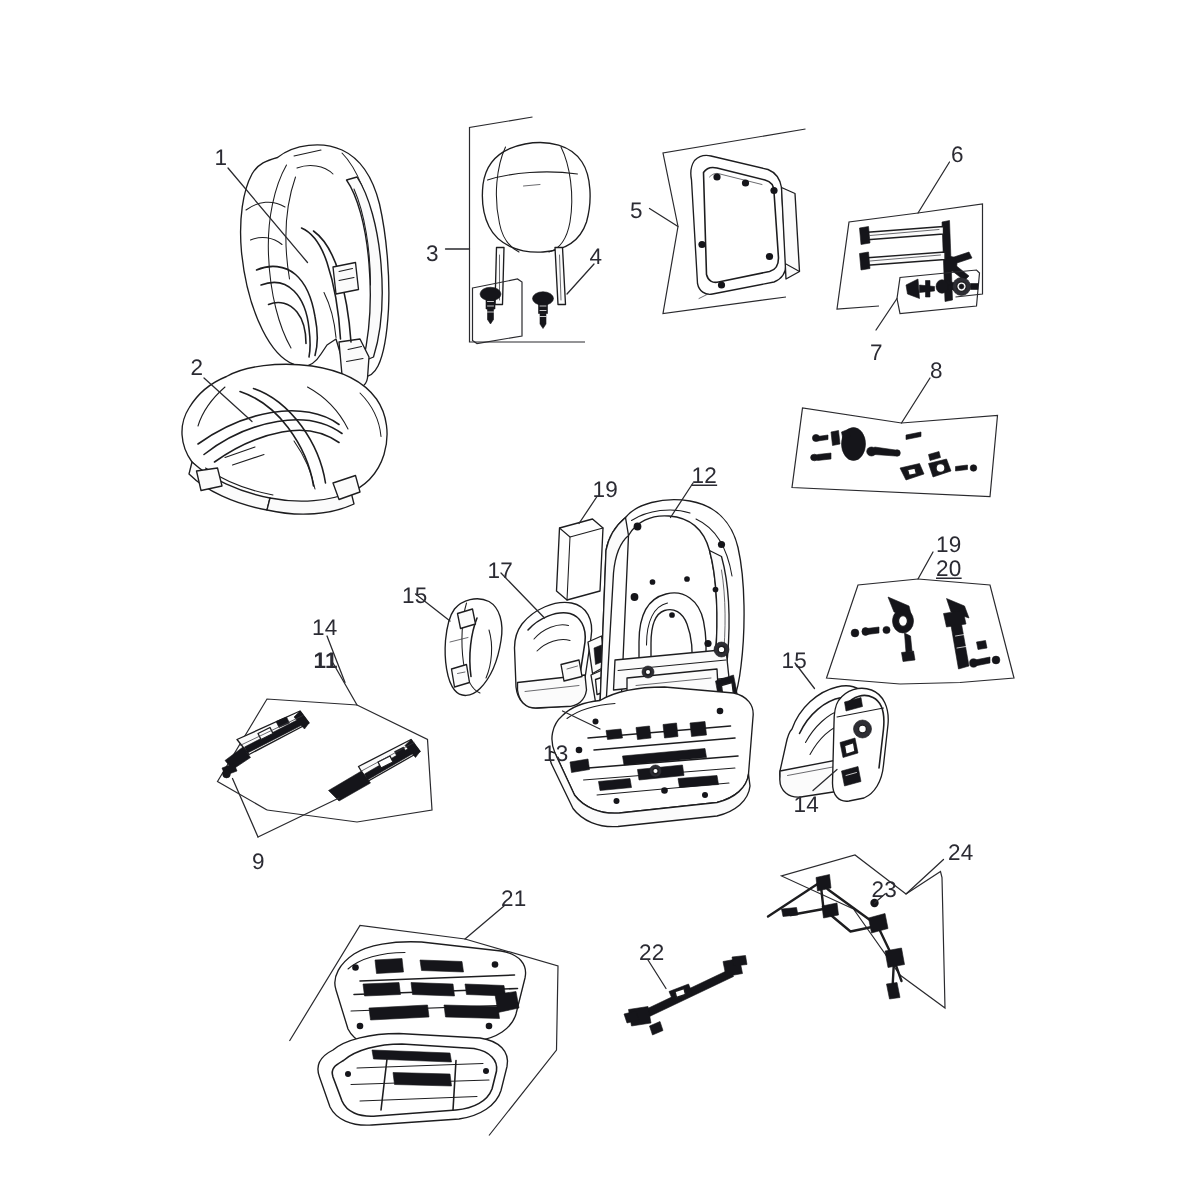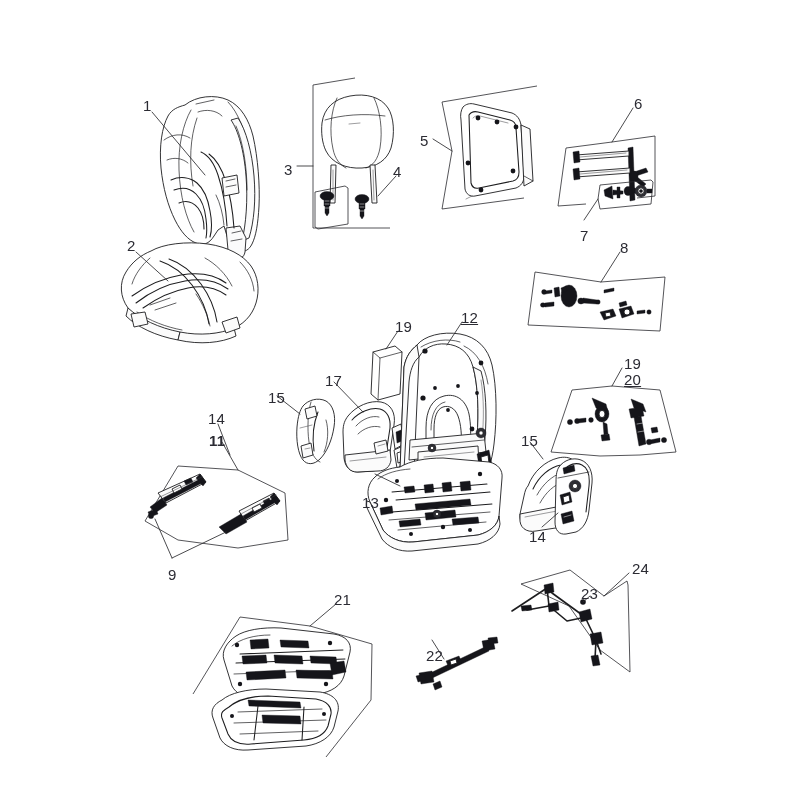--- a/index.html
+++ b/index.html
@@ -566,17 +566,17 @@
   <div class="callout-num" style="left:461px; top:310px;text-decoration:underline;" data-ghost="12">12</div>
   <div class="callout-num" style="left:362px; top:495px;" data-ghost="13">13</div>
   <div class="callout-num" style="left:529px; top:529px;" data-ghost="14">14</div>
   <div class="callout-num" style="left:248px; top:390px;margin-left:20px;" data-ghost="15">15</div>
   <div class="callout-num" style="left:521px; top:433px;" data-ghost="16">15</div>
   <div class="callout-num" style="left:325px; top:373px;" data-ghost="17">17</div>
   <div class="callout-num" style="left:395px; top:319px;" data-ghost="18">19</div>
   <div class="callout-num" style="left:624px; top:356px;" data-ghost="19">19</div>
   <div class="callout-num" style="left:624px; top:372px;text-decoration:underline;" data-ghost="20">20</div>
   <div class="callout-num" style="left:334px; top:592px;" data-ghost="21">21</div>
-  <div class="callout-num" style="left:426px; top:628px;margin-top:20px;" data-ghost="22">22</div>
+  <div class="callout-num" style="left:426px; top:628px;" data-ghost="22">22</div>
   <div class="callout-num" style="left:581px; top:586px;" data-ghost="23">23</div>
   <div class="callout-num" style="left:632px; top:561px;" data-ghost="24">24</div>
 
 </div>
 
 </body></html>

